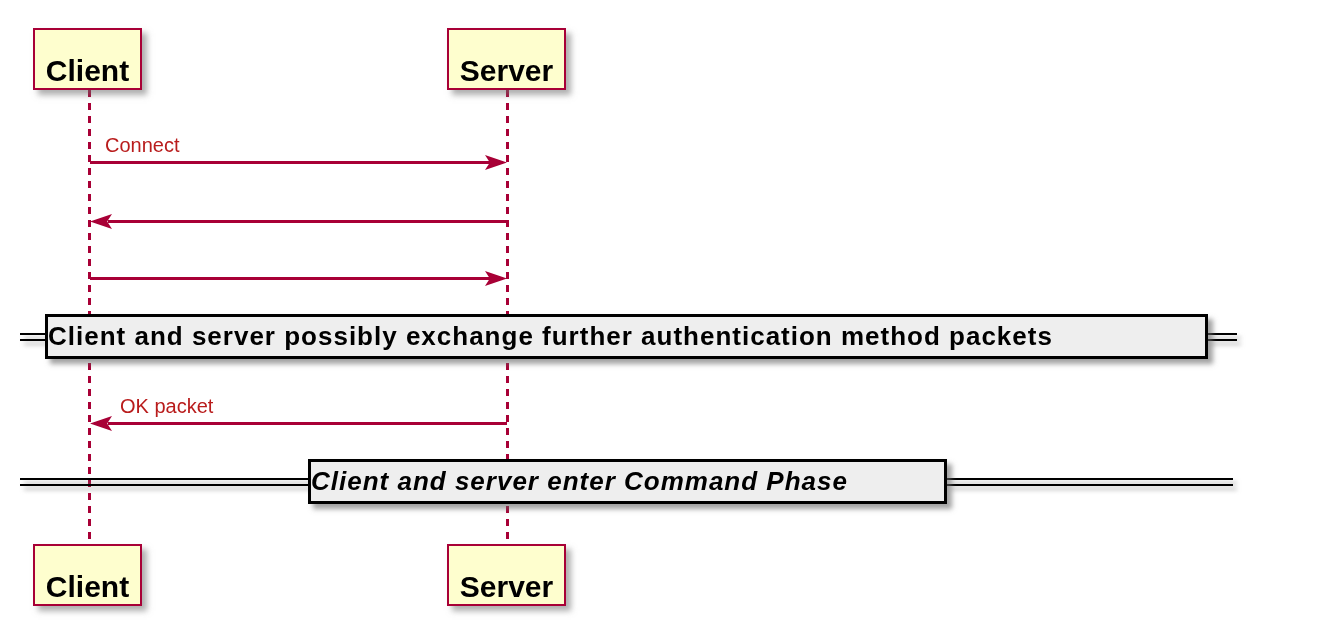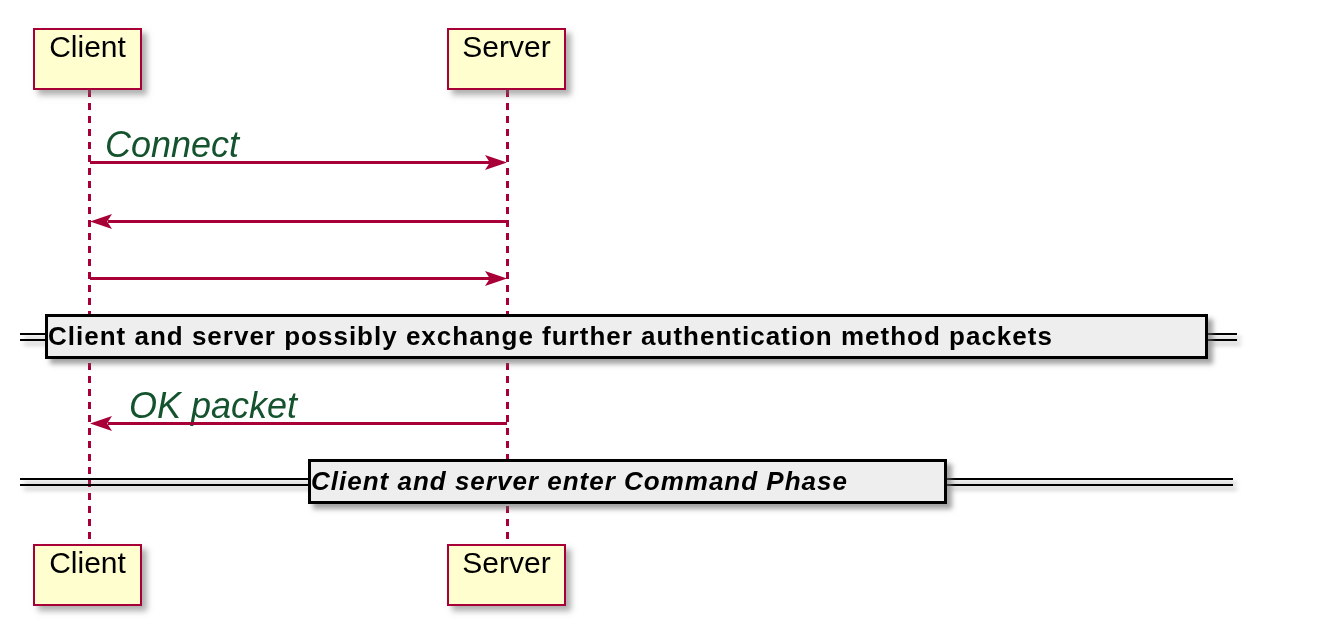--- a/index.html
+++ b/index.html
@@ -17,23 +17,24 @@
   }
   
   .pbox {
     position: absolute;
     height: 62px;
     box-sizing: border-box;
     background: #FEFECE;
     border: 2.5px solid #A80036;
     box-shadow: 5px 5px 6px rgba(110,110,110,0.55);
     display: flex;
-    align-items: flex-start;
+    align-items: flex-end;
     justify-content: center;
     z-index: 4;
+    font-weight: bold;
   }
   .pbox span {
     font-size: 30px;
     color: #000000;
     white-space: nowrap;
   }
   
   .lifeline {
     position: absolute;
     width: 2.5px;
@@ -51,26 +52,25 @@
     position: absolute;
     width: 22px;
     height: 15px;
     background: #A80036;
     z-index: 1;
   }
   .arrow-head.right { clip-path: polygon(0 0, 100% 50%, 0 100%, 22% 50%); }
   .arrow-head.left  { clip-path: polygon(100% 0, 0 50%, 100% 100%, 78% 50%); }
   .msg-label {
     position: absolute;
-    font-size: 36px;
+    font-size: 20px;
     line-height: 32px;
-    color: #14532d;
+    color: #b91c1c;
     white-space: nowrap;
     z-index: 1;
-    font-style: italic;
   }
   
   .dline {
     position: absolute;
     height: 4px;
     border-top: 2.5px solid #000000;
     border-bottom: 2.5px solid #000000;
     filter: drop-shadow(4px 4px 2px rgba(130,130,130,0.6));
     z-index: 2;
   }
@@ -118,21 +118,21 @@
 
   <div class="msg-line" style="left:90px; top:277px; width:412px;"></div>
   <div class="arrow-head right" style="left:485px; top:271px;"></div>
 
   <div class="dline" style="left:20px; top:333px; width:26px;"></div>
   <div class="dline" style="left:1207px; top:333px; width:30px;"></div>
   <div class="divider-box" style="left:45px; top:314px; width:1163px;">
     <span>Client and server possibly exchange further authentication method packets</span>
   </div>
 
-  <div class="msg-label" style="left:129px; top:390px;text-align:right;">OK packet</div>
+  <div class="msg-label" style="left:120px; top:390px;text-align:right;">OK packet</div>
   <div class="msg-line" style="left:108px; top:422px; width:399px;"></div>
   <div class="arrow-head left" style="left:90px; top:416px;"></div>
 
   <div class="dline" style="left:20px; top:478px; width:288px;"></div>
   <div class="dline" style="left:947px; top:478px; width:286px;"></div>
   <div class="divider-box" style="left:308px; top:459px; width:639px;font-style:italic;">
     <span>Client and server enter Command Phase</span>
   </div>
 
   <div class="pbox" style="left:33px; top:544px; width:109px;">

